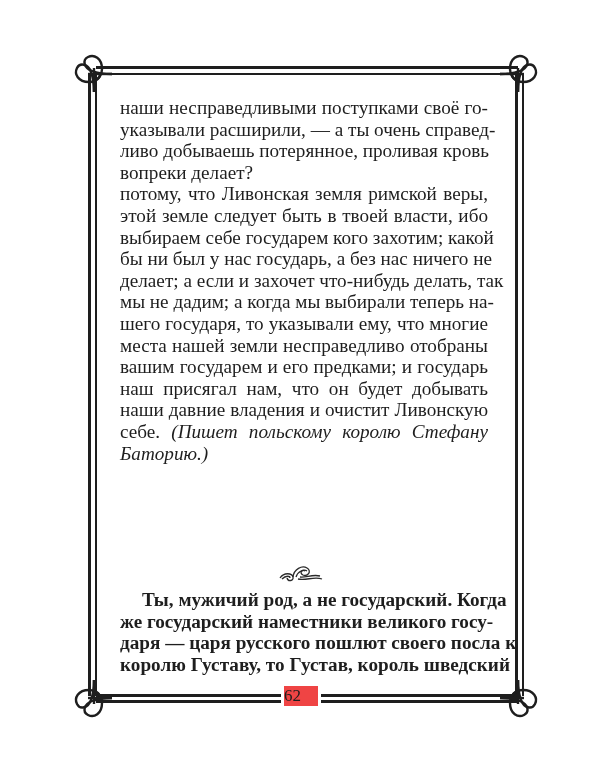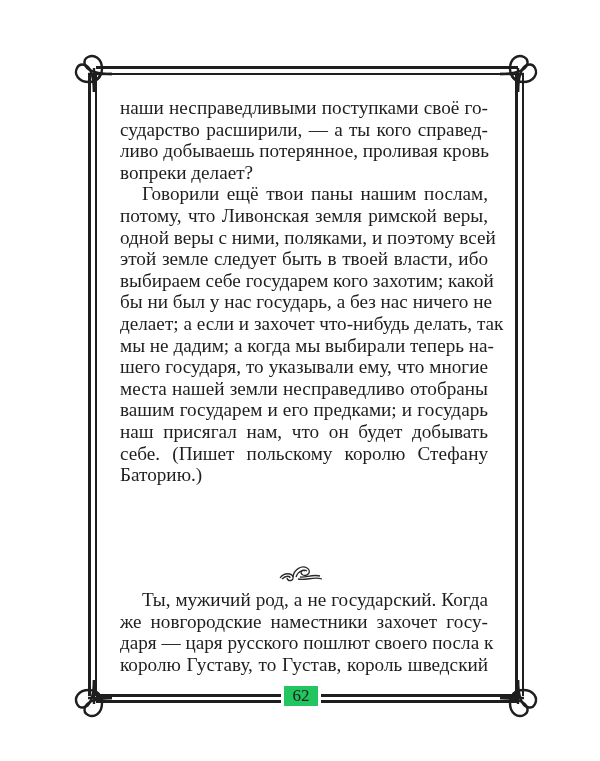--- a/index.html
+++ b/index.html
@@ -45,46 +45,46 @@
       text-align: justify;
     }
     .line {
       display: block;
       white-space: nowrap;
       text-align-last: justify;
       height: 21.6px;
     }
     .line.last { text-align-last: left; }
     .indent { padding-left: 22px; }
-    .italic { }
+    .italic { font-style: italic; }
 
     .ornament {
       position: absolute;
       left: 276px;
       top: 562px;
       width: 50px;
       height: 22px;
     }
     .text-block-2 {
       position: absolute;
       left: 120px;
       top: 589px;
       width: 368px;
       font-size: 19.2px;
       line-height: 21.6px;
+      font-weight: bold;
     }
     .page-number {
       position: absolute;
       left: 284px;
       top: 686px;
       width: 34px;
-      text-align: center;
       font-size: 17px;
       line-height: 20px;
-      background: #22c55e;
+      background: #ef4444;
     }
   </style>
 </head>
 <body>
 
 <div class="page">
 
   <div class="hline" style="left:96px; top:66px; width:422px;"></div>
   <div class="hline" style="left:96px; top:72.5px; width:422px;"></div>
 
@@ -135,52 +135,51 @@
       <path d="M30 17 C30 6 22 2 16 5 C10 8 12 16 20 19 C28 22 34 22 40 22"></path>
       <path d="M17 30 C24 30 28 26 28 22"></path>
       <path d="M30 17 C30 24 26 28 22 28"></path>
       <line x1="16" y1="22" x2="40" y2="22"></line>
       <line x1="22" y1="16" x2="22" y2="40"></line>
     </svg>
   </div>
 
   <div class="text-block">
     <span class="line">наши несправедливыми поступками своё го-</span>
-    <span class="line">сударство расширили, — а ты кого справед-</span>
+    <span class="line">указывали расширили, — а ты очень справед-</span>
     <span class="line">ливо добываешь потерянное, проливая кровь</span>
     <span class="line last">вопреки делает?</span>
-    <span class="line indent">Говорили ещё твои паны нашим послам,</span>
     <span class="line">потому, что Ливонская земля римской веры,</span>
-    <span class="line">одной веры с ними, поляками, и поэтому всей</span>
     <span class="line">этой земле следует быть в твоей власти, ибо</span>
     <span class="line">выбираем себе государем кого захотим; какой</span>
     <span class="line">бы ни был у нас государь, а без нас ничего не</span>
     <span class="line">делает; а если и захочет что-нибудь делать, так</span>
     <span class="line">мы не дадим; а когда мы выбирали теперь на-</span>
     <span class="line">шего государя, то указывали ему, что многие</span>
     <span class="line">места нашей земли несправедливо отобраны</span>
     <span class="line">вашим государем и его предками; и государь</span>
     <span class="line">наш присягал нам, что он будет добывать</span>
+    <span class="line">наши давние владения и очистит Ливонскую</span>
     <span class="line"><span>себе. </span><span class="italic">(Пишет польскому королю Стефану</span></span>
     <span class="line last italic">Баторию.)</span>
   </div>
 
   <div class="ornament">
     <svg viewBox="0 0 50 22" width="50" height="22" fill="none" stroke="#2a2a2a" stroke-width="1.3">
       <path d="M4 16 C8 10 16 11 17 15 C18 19 12 20 11 16"></path>
       <path d="M6 17 C10 13 14 14 14 16"></path>
       <path d="M17 15 C18 7 26 3 31 6 C36 9 32 15 27 13 C23 11 26 7 29 9"></path>
       <path d="M20 15 C22 9 28 7 31 9"></path>
       <path d="M22 17 C30 19 38 14 46 17"></path>
       <path d="M24 15 C30 16 36 12 44 14"></path>
     </svg>
   </div>
 
   <div class="text-block-2">
     <span class="line indent">Ты, мужичий род, а не государский. Когда</span>
-    <span class="line">же новгородские наместники захочет госу-</span>
+    <span class="line">же государский наместники великого госу-</span>
     <span class="line">даря — царя русского пошлют своего посла к</span>
     <span class="line">королю Густаву, то Густав, король шведский</span>
   </div>
 
   <div class="page-number">62</div>
 
 </div>
 
 </body></html>

